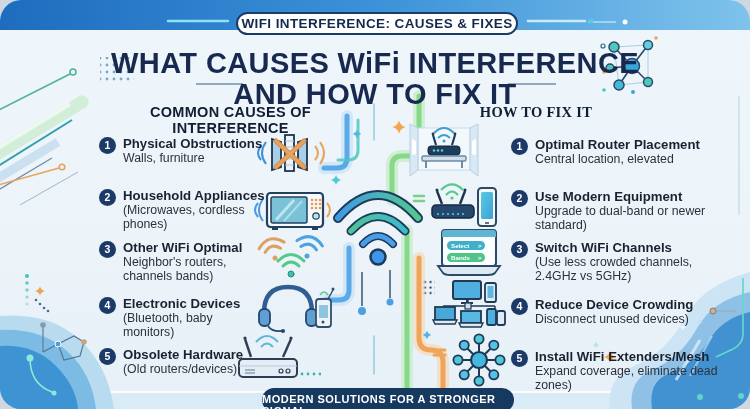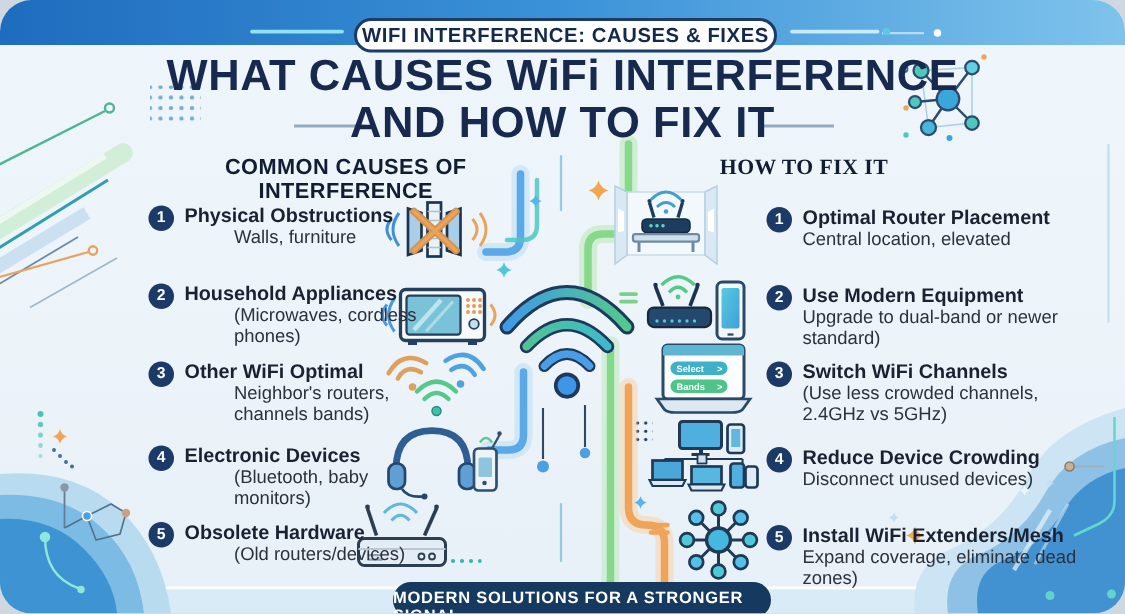--- a/index.html
+++ b/index.html
@@ -11,40 +11,40 @@
     border-radius:21px;
   }
   .bg-svg { position:absolute; left:0; top:0; z-index:1; }
   .top-pill {
     position:absolute; left:236px; top:12px; width:282px; height:23px; z-index:3;
     background:#ffffff; border:2.5px solid #1c3b66; border-radius:14px;
     display:flex; align-items:center; justify-content:center;
     font-size:13.5px; font-weight:800; letter-spacing:.4px; color:#13294e;
   }
   .main-title {
-    position:absolute; left:0; top:36px; width:750px; z-index:2;
+    position:absolute; left:0; top:48px; width:750px; z-index:2;
     text-align:center; color:#18294f; font-weight:800;
     font-size:29px; line-height:1.06; letter-spacing:.4px;
   }
   .col-heading {
     position:absolute; z-index:2; text-align:center;
     font-size:14.5px; font-weight:800; letter-spacing:.3px; color:#101d33;
   }
   .heading-left { left:98px; top:104px; width:265px; }
   .heading-right { left:451px; top:104px; width:170px;font-family:Liberation Serif, serif; }
   .row { position:absolute; z-index:2; display:flex; align-items:flex-start; }
   .badge {
     flex:0 0 auto; width:17px; height:17px; margin-top:1px;
     background:#1c3a68; border-radius:50%; color:#ffffff;
     font-size:10.5px; font-weight:700; line-height:17px; text-align:center;
   }
   .row-text { margin-left:7px; }
   .row-title { font-size:13.2px; font-weight:700; color:#1a2232; white-space:nowrap; line-height:1.15; }
   .row-desc { font-size:12.3px; font-weight:400; color:#2c323c; line-height:1.12; margin-top:1px; }
-  .left-row .row-desc { width:140px;margin-left:33px; }
+  .left-row .row-desc { width:140px; }
   .right-row .row-desc { width:195px; }
   .bottom-pill {
     position:absolute; left:262px; top:388px; width:252px; height:24px; z-index:4;
     background:#16395f; border-radius:13px; color:#ffffff;
     font-size:11px; font-weight:800; letter-spacing:.5px;
     display:flex; align-items:flex-start; justify-content:center; padding-top:5px;
   }
 </style>
 </head>
 <body>

